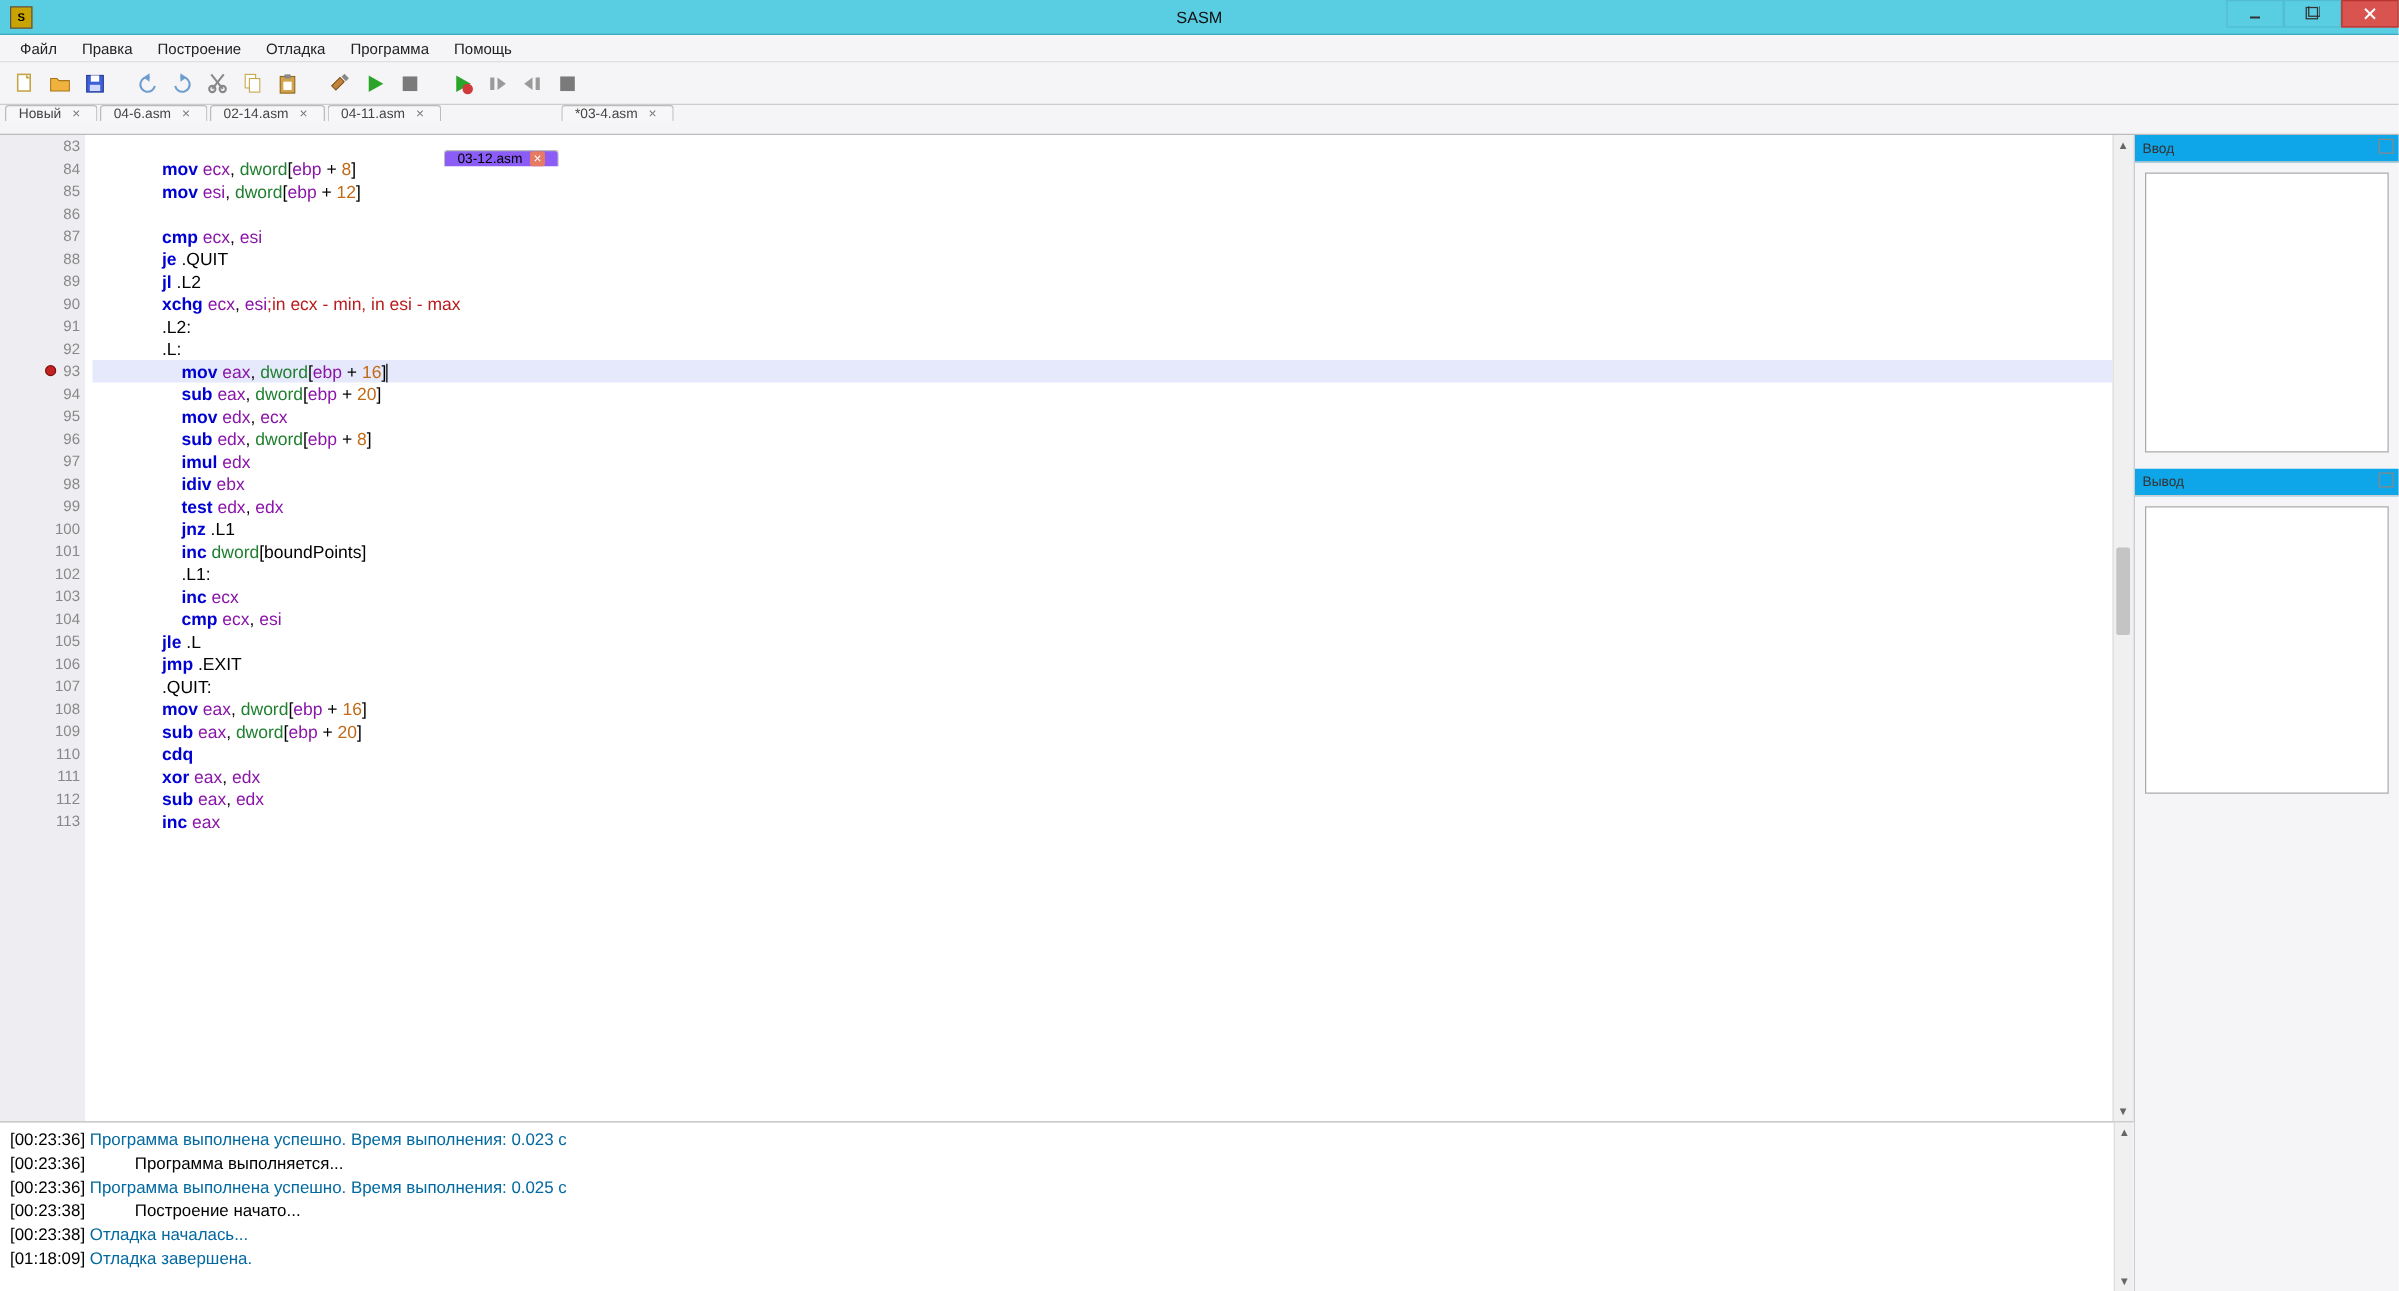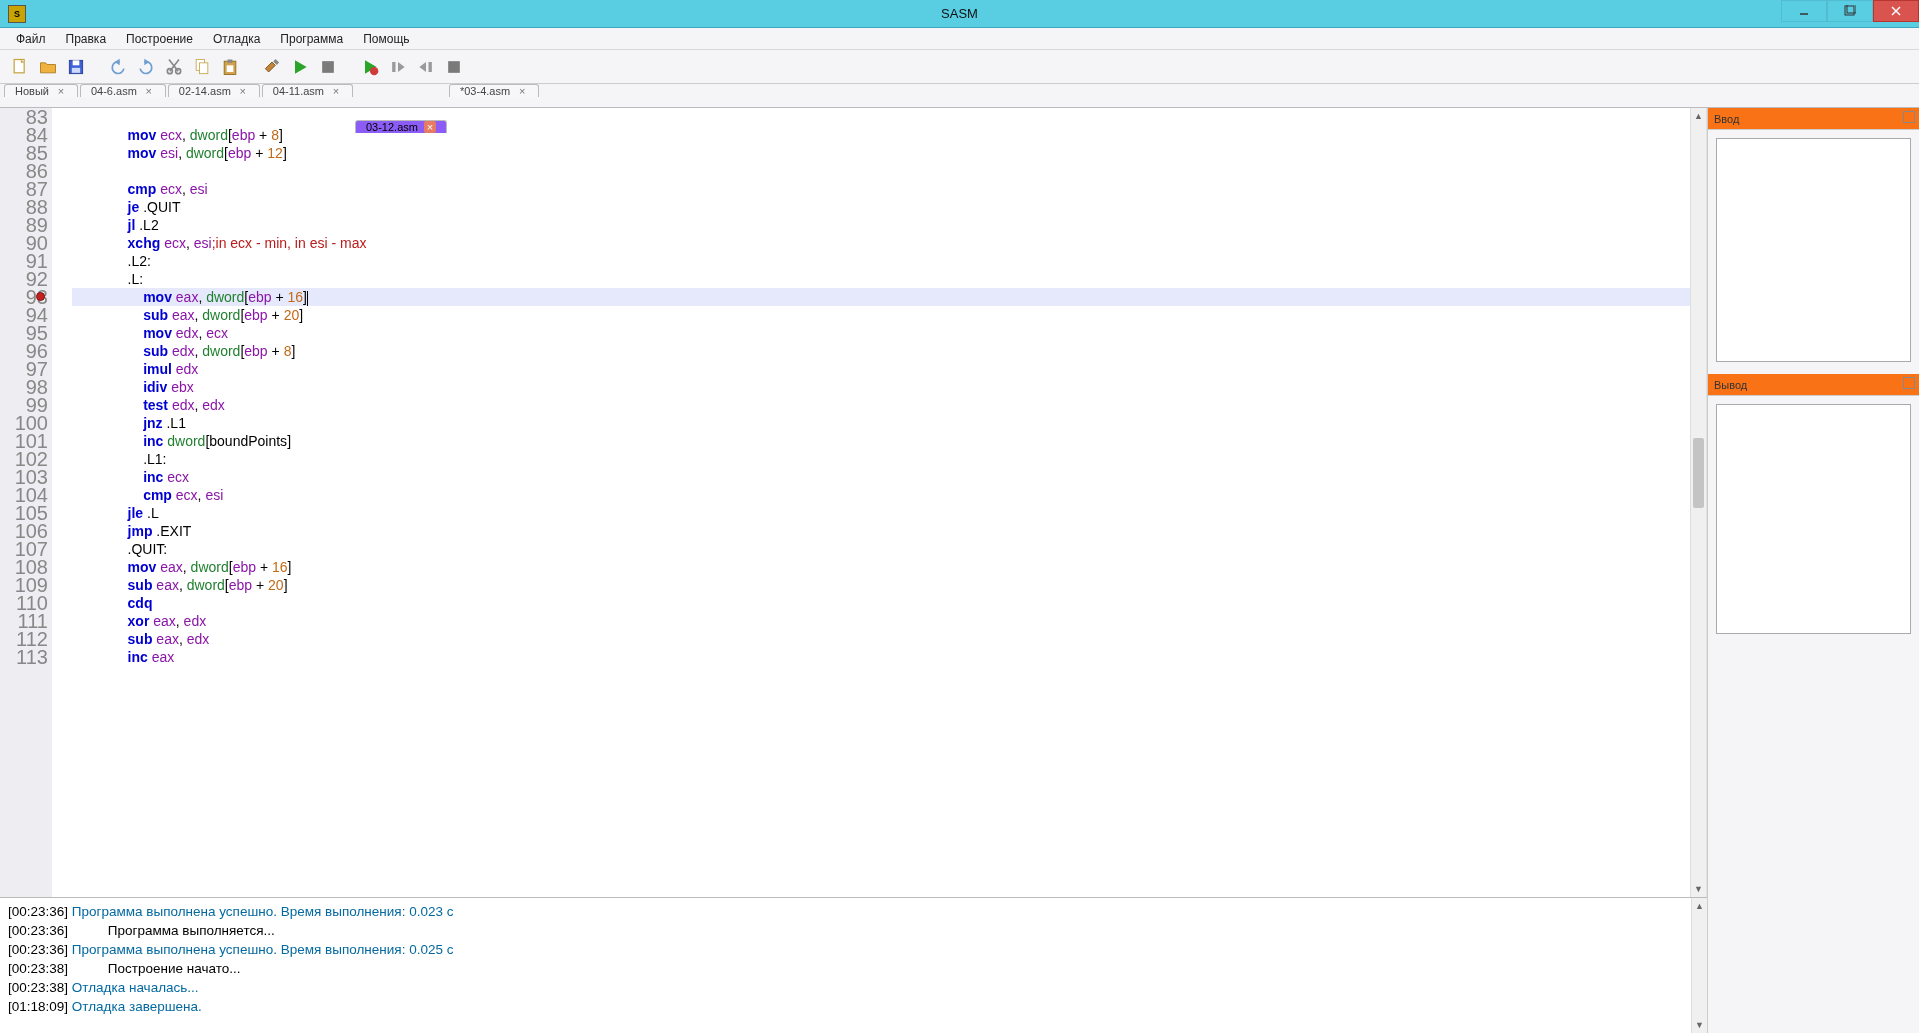--- a/index.html
+++ b/index.html
@@ -33,43 +33,43 @@
 .tab.active .close-x { background:#e77a62; color:#fff; }
 
 
 .mainarea { flex: 1; display: flex; min-height: 0; }
 .editor-col { flex: 1; display: flex; flex-direction: column; min-width: 0; }
 .right-col { width: 212px; display: flex; flex-direction: column; border-left: 1px solid #ccc; background: #f5f5f7; }
 
 
 .editor-wrap { flex: 1; position: relative; overflow: hidden; display: flex; border-right:1px solid #e0e0e0;}
 .editor-scroll { flex:1; display:flex; overflow:hidden; }
-.gutter { width: 52px; background: #eeeef2; color: #888; font-family: Consolas, "Courier New", monospace; font-size: 20px; text-align: right; padding-right: 4px; user-select: none; position:relative; }
+.gutter { width: 68px; background: #eeeef2; color: #888; font-family: Consolas, "Courier New", monospace; font-size: 12px; text-align: right; padding-right: 4px; user-select: none; position:relative; }
 .gutter .lnwrap { height: 18px; line-height: 18px; position: relative; }
 .gutter .bp { position: absolute; left: 36px; top: 4px; width: 9px; height: 9px; background: #c42121; border-radius: 50%; border:1px solid #7d1212;}
-.code { flex: 1; font-family: Consolas, "Courier New", monospace; font-size: 14px; color: #000; white-space: pre; padding-left:20px; padding-top:0; position:relative; }
+.code { flex: 1; font-family: Consolas, "Courier New", monospace; font-size: 14px; color: #000; white-space: pre; padding-left:6px; padding-top:0; position:relative; }
 .codeline { height: 18px; line-height: 18px; padding-left:40px; }
 .codeline.curr { background: #e5e9fb; }
 .cursor { display:inline-block; width:0; border-left:1px solid #000; height:15px; vertical-align:middle; }
 .editor-vscroll { width:16px; background:#f0f0f0; border-left:1px solid #ddd; position:relative; }
 .editor-vscroll .thumb { position:absolute; left:2px; right:2px; top:330px; height:70px; background:#c4c4c4; border-radius:2px;}
 .editor-vscroll .arr { position:absolute; left:0; right:0; height:16px; display:flex; align-items:center; justify-content:center; color:#666; font-size:9px;}
 .editor-vscroll .arr.up{top:0;} .editor-vscroll .arr.dn{bottom:0;}
 
 
 .kw { color: #0000d0; font-weight: bold; }
 .reg { color: #8a15a8; }
 .typ { color: #208030; }
 .num { color: #c26a16; }
 .pun { color: #000; }
 .lbl { color: #000; }
 .cmt { color: #b91c1c; }
 
 
-.rpanel-head { height: 22px; background: #f97316; border-bottom: 1px solid #ccc; display: flex; align-items: center; padding: 0 6px; font-size: 11px; color: #333; position: relative; }
+.rpanel-head { height: 22px; background: #0ea5e9; border-bottom: 1px solid #ccc; display: flex; align-items: center; padding: 0 6px; font-size: 11px; color: #333; position: relative; }
 .rpanel-head .rwin { position: absolute; right: 4px; top: 3px; width:12px; height:12px; border:1px solid #888; }
 .rpanel-body { flex: 0 0 auto; padding: 8px; }
 .rpanel-body .iobox { width: 100%; height: 224px; border: 1px solid #aaa; background: #fff; resize: none; font-family: Consolas, monospace; font-size: 12px; }
 .rpanel-body.out .iobox { height: 230px; }
 
 
 .logarea { height: 136px; border-top: 1px solid #bbb; background: #fff; overflow-y: auto; padding: 4px 8px; font-size: 13.5px; font-family: "Segoe UI", sans-serif; position:relative; }
 .logline { white-space: pre; line-height: 19px; }
 .log-ts { color: #000; }
 .log-ok { color: #0369a1; }

